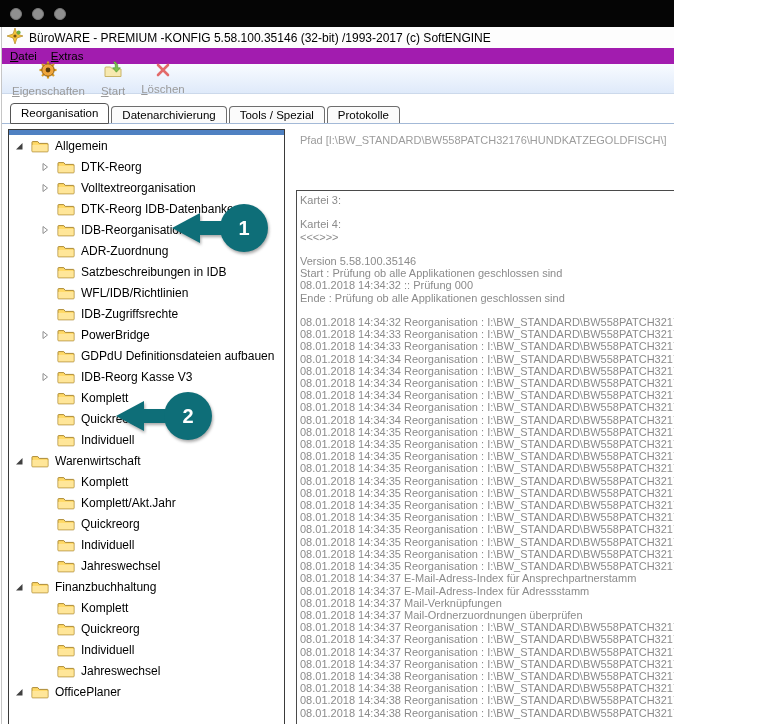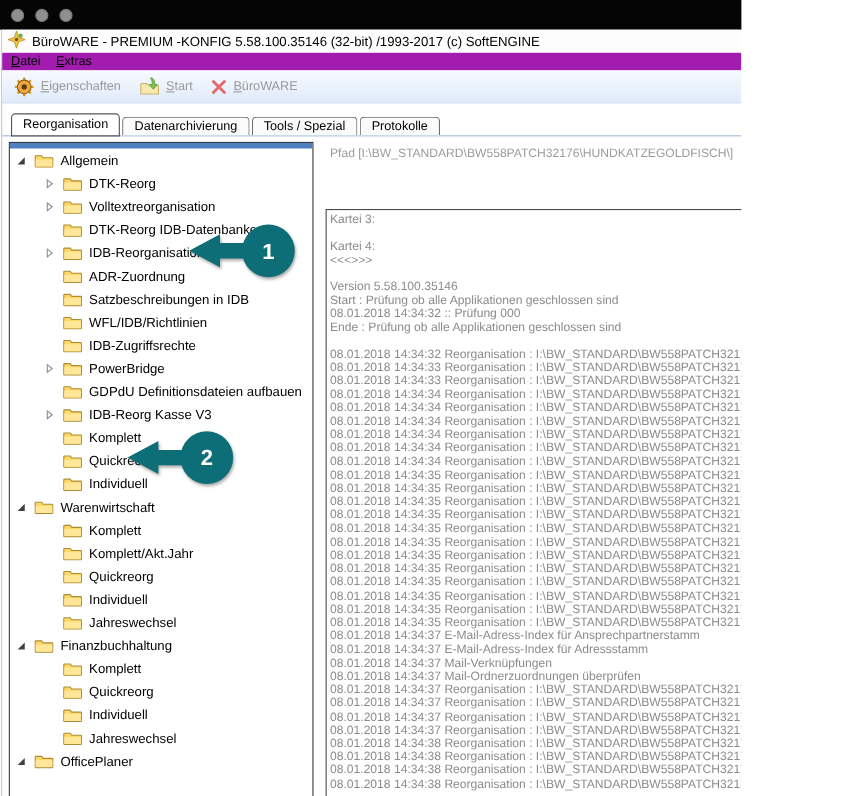--- a/index.html
+++ b/index.html
@@ -15,21 +15,21 @@
             display:flex;align-items:center;gap:6px;padding-left:5px;font-size:12px;}
   
   .menubar{position:absolute;left:2px;top:48px;right:0;height:16px;background:#a21caf;
            display:flex;align-items:center;gap:14px;padding-left:8px;font-size:11.5px;}
   .mnemonic{display:inline-block;}
   .mnemonic::first-letter{text-decoration:underline;}
   
   .toolbar{position:absolute;left:2px;top:64px;right:0;height:30px;
            background:linear-gradient(#f8fbff,#dfeafa);border-bottom:1px solid #ccd9eb;
            display:flex;align-items:center;padding-left:10px;box-sizing:border-box;}
-  .tbtn{display:flex;align-items:center;gap:5px;margin-right:16px;color:#9a9a9a;font-size:11.5px;}
+  .tbtn{display:flex;align-items:center;gap:5px;margin-right:16px;color:#9a9a9a;font-size:11.5px;flex-direction:column;}
   .tbtn .icon{display:inline-flex;}
   
   .tabbar{position:absolute;left:2px;top:103px;right:0;height:20px;display:flex;align-items:flex-end;
           padding-left:8px;border-bottom:1px solid #a3b9d7;box-sizing:content-box;}
   .tab{height:16px;line-height:16px;padding:0 10px;font-size:11.5px;background:#fbfbfb;
        border:1px solid #6e6e6e;border-bottom:none;border-radius:4px 4px 0 0;margin-right:2px;margin-top:35px;}
   .tab.active{height:19px;line-height:19px;background:#ffffff;margin-bottom:-1px;
               border-bottom:1px solid #ffffff;border-color:#555;position:relative;z-index:2;}
   
   .tree-panel{position:absolute;left:8px;top:129px;width:277px;height:596px;border:1px solid #3a3a3a;
@@ -104,21 +104,21 @@
     </div>
     <div class="tbtn">
       <span class="icon">
         <svg width="16" height="16" viewBox="0 0 16 16">
           <g stroke="#e26a6a" stroke-width="2.6" stroke-linecap="round">
             <line x1="3" y1="3" x2="13" y2="13"></line>
               <line x1="13" y1="3" x2="3" y2="13"></line>
           </g>
         </svg>
       </span>
-      <span class="mnemonic">BüroWARE</span>
+      <span class="mnemonic">Löschen</span>
     </div>
   </div>
 
   <div class="tabbar">
       <div class="tab active">Reorganisation</div>
       <div class="tab">Datenarchivierung</div>
       <div class="tab">Tools / Spezial</div>
       <div class="tab">Protokolle</div>
     </div>
 

